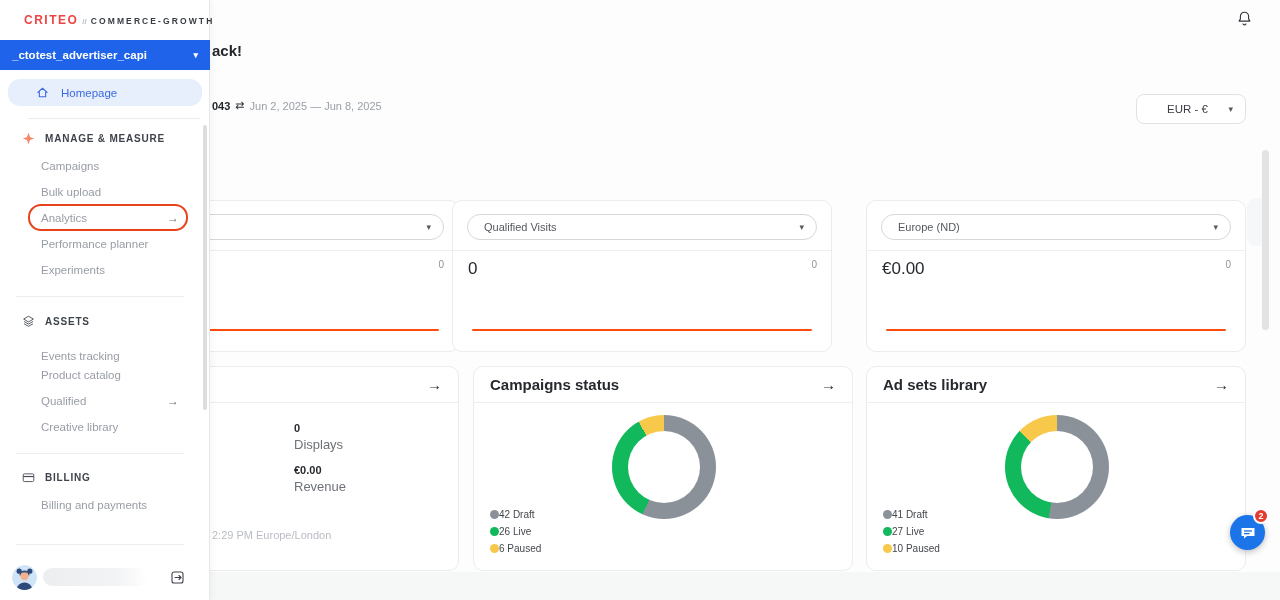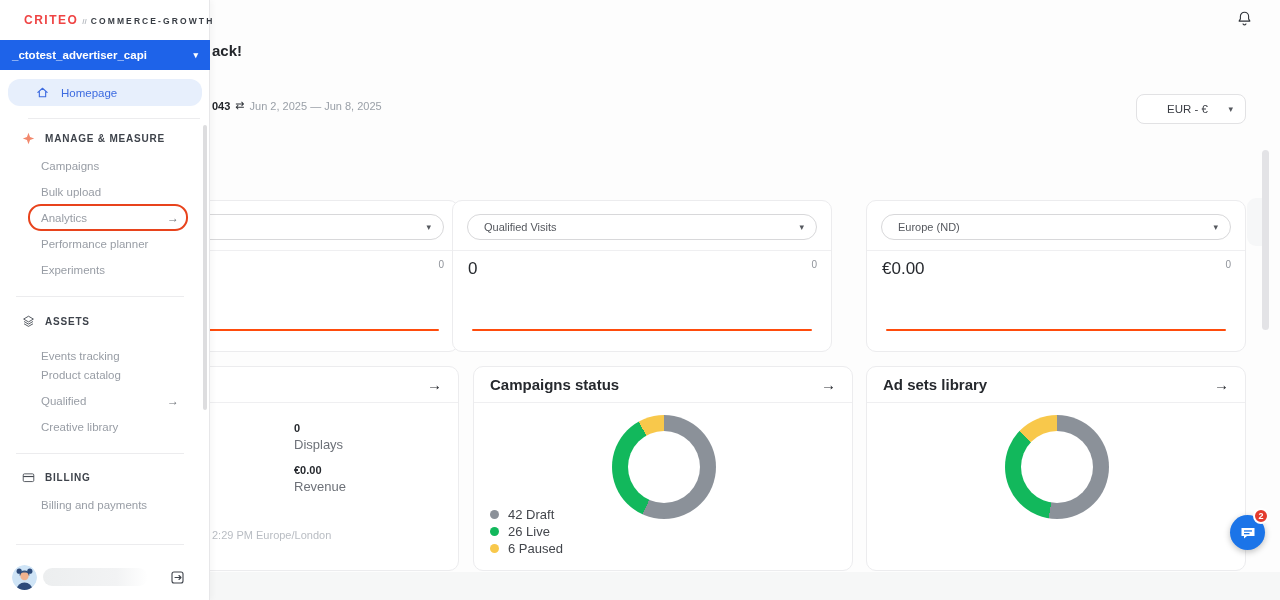--- a/index.html
+++ b/index.html
@@ -31,21 +31,21 @@
   .metric-line { position:absolute; left:19px; right:19px; bottom:20px; height:2px; background:#ff4c0c; border-radius:1px; }
 
   
   .status-card { width:380px; height:205px; top:366px; }
   .status-head { position:relative; height:36px; border-bottom:1px solid #efeff1; display:flex; align-items:center; padding:0 16px; }
   .status-title { font-size:15px; font-weight:bold; color:#26292e; }
   .status-arrow { margin-left:auto; font-size:15px; color:#26292e; cursor:pointer; text-decoration:none; }
   .donut { position:absolute; left:138px; top:48px; width:104px; height:104px; border-radius:50%; }
   .donut .hole { position:absolute; left:16px; top:16px; width:72px; height:72px; border-radius:50%; background:#fff; }
   .legend { position:absolute; left:16px; top:139px; }
-  .legend-row { display:flex; align-items:center; gap:9px; height:17px; font-size:13px; color:#43464c; }
+  .legend-row { display:flex; align-items:center; height:17px; font-size:10px; color:#43464c; }
   .legend-dot { width:9px; height:9px; border-radius:50%; flex:0 0 9px; }
 
   
   .sum-stats { position:absolute; left:214px; top:55px; }
   .sum-value { font-size:11px; font-weight:bold; color:#26292e; }
   .sum-label { font-size:13px; color:#6d7178; margin:3px 0 12px; }
   .sum-updated { position:absolute; left:132px; top:162px; font-size:11px; color:#b9bdc3; }
 
   
   .chat-fab { position:absolute; left:1230px; top:515px; width:35px; height:35px; border-radius:50%; background:#1b74e8; box-shadow:0 2px 6px rgba(0,0,0,.25); display:flex; align-items:center; justify-content:center; cursor:pointer; z-index:20; }
@@ -182,20 +182,34 @@
           </div>
          </div>
         <div class="card status-card" style="left:866px">
            <div class="status-head">
              <span class="status-title">Ad sets library</span>
              <a class="status-arrow">→</a>
            </div>
            <div class="donut" style="background:conic-gradient(#8b9199 0.0deg 189.2deg,#12b85c 189.2deg 313.8deg,#f8c84b 313.8deg 360.0deg)">
              <div class="hole"></div>
            </div>
+           <div class="legend">
+            <div class="legend-row">
+                     <span class="legend-dot" style="background:#8b9199"></span>
+                     <span>41 Draft</span>
+            </div>
+            <div class="legend-row">
+                     <span class="legend-dot" style="background:#12b85c"></span>
+                     <span>27 Live</span>
+            </div>
+            <div class="legend-row">
+                     <span class="legend-dot" style="background:#f8c84b"></span>
+                     <span>10 Paused</span>
+            </div>
+          </div>
          </div>
       </div>
 
     <div class="drawer-tab"></div>
     <div class="page-scroll-thumb"></div>
   </div>
 
   <div class="chat-fab">
     <svg viewBox="0 0 18 18" width="18" height="18">
       <path d="M2.5 4 h13 v8 h-7.5 l-3 2.6 v-2.6 H2.5 Z" fill="#ffffff"></path>

